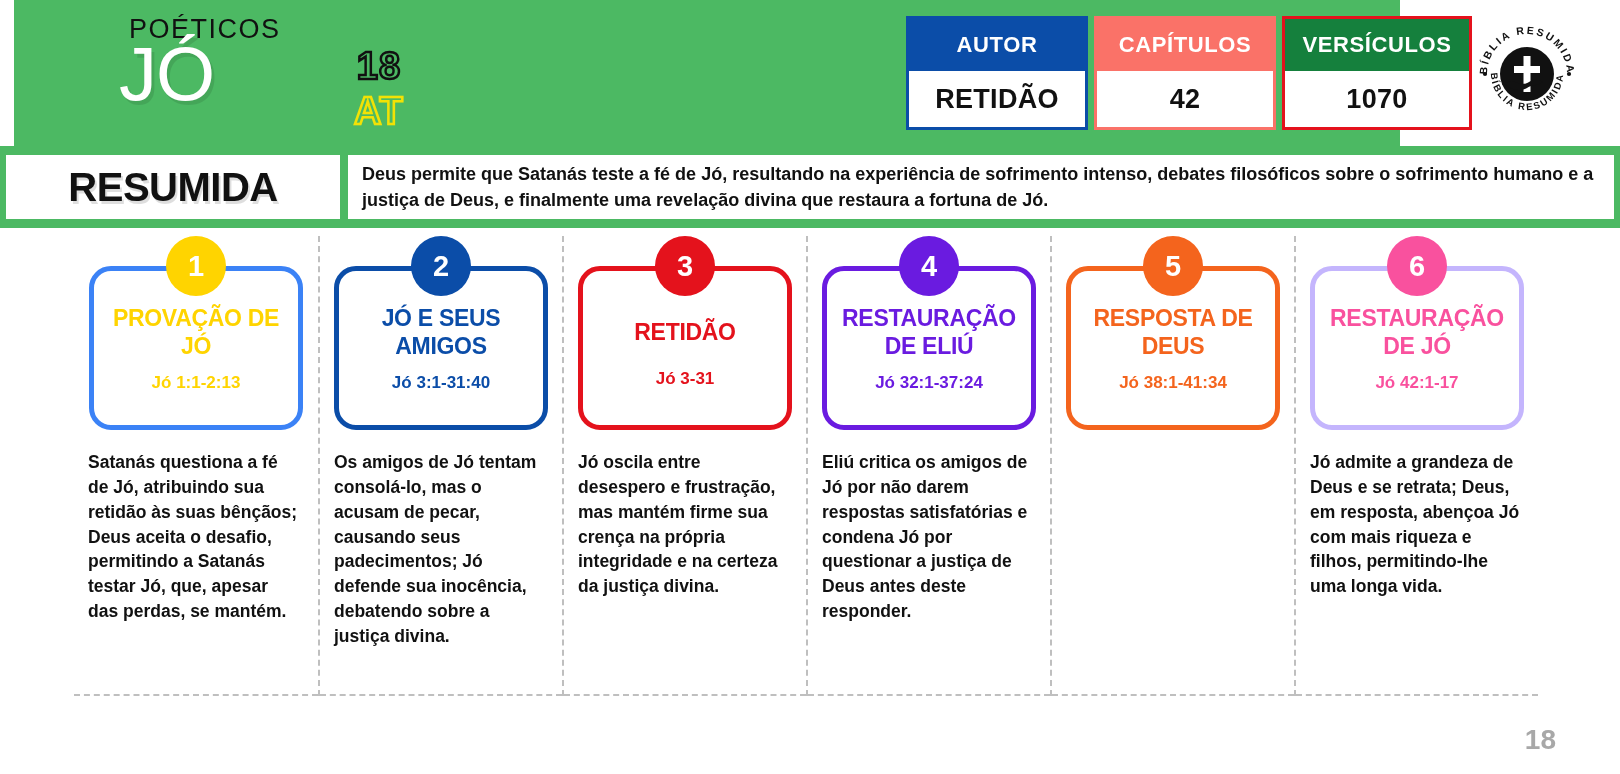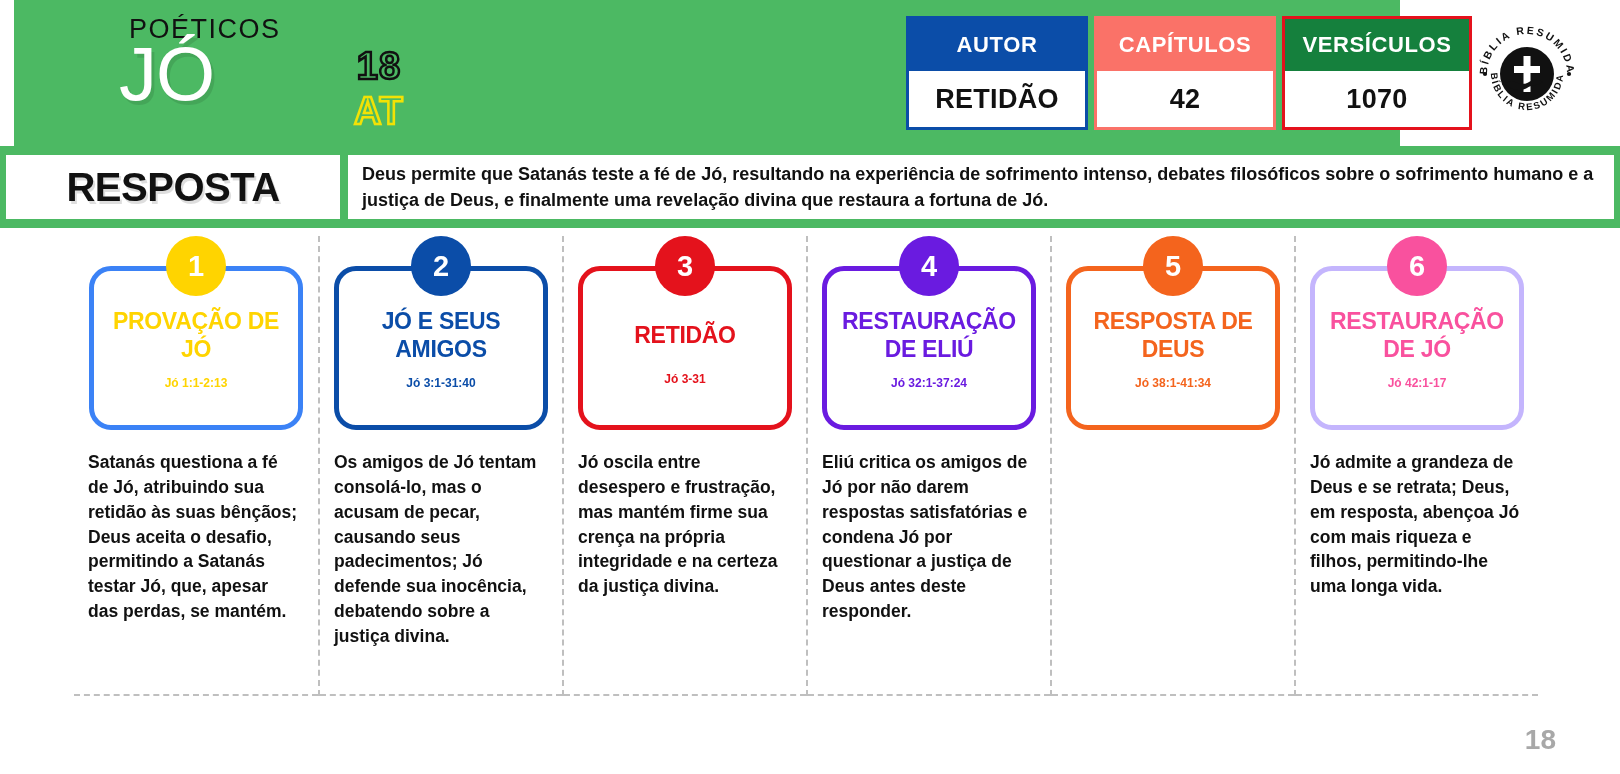--- a/index.html
+++ b/index.html
@@ -118,21 +118,21 @@
     width:214px; height:164px; border-radius:22px;
     background:#ffffff;
     display:flex; flex-direction:column; align-items:center; justify-content:center;
     z-index:2; padding:6px 4px 4px;
   }
   .card .c-title {
     font-size:23px; font-weight:bold; line-height:1.2;
     text-align:center; letter-spacing:-.3px;
   }
   .card .c-ref {
-    font-size:12px; font-weight:bold; margin-top:12px; text-align:left;
+    font-size:17px; font-weight:bold; margin-top:12px; text-align:left;
   }
   .card.one-line .c-title { margin-top:10px; }
   .card.one-line .c-ref { margin-top:22px; }
 
   .desc {
     padding:14px 18px 0 14px;
     font-size:17.5px; font-weight:bold; color:#111111; line-height:1.42;
   }
 
   
@@ -187,21 +187,21 @@
       <rect x="39" y="44" width="26" height="7" fill="#ffffff"></rect>
       <path d="M 30,62 C 38,55 45,66 54,60 C 60,56 64,58 68,60 C 62,64 56,63 52,66 C 44,70 36,68 30,62 Z" fill="#111111"></path>
       <circle cx="10" cy="52" r="2.1" fill="#111111"></circle>
       <circle cx="94" cy="52" r="2.1" fill="#111111"></circle>
     </svg>
   </div>
 </div>
 
 <div class="ctx-band"></div>
 <div class="ctx-label">
-  <span>RESPOSTA</span>
+  <span>RESUMIDA</span>
 </div>
 <div class="ctx-text">
   <p>Deus permite que Satanás teste a fé de Jó, resultando na experiência de sofrimento intenso, debates filosóficos sobre o sofrimento humano e a justiça de Deus, e finalmente uma revelação divina que restaura a fortuna de Jó.</p>
 </div>
 
 <div class="cols">
 
   <div class="col">
     <div class="card-zone">
       <div class="badge" style="background:#FFD400">1</div>

